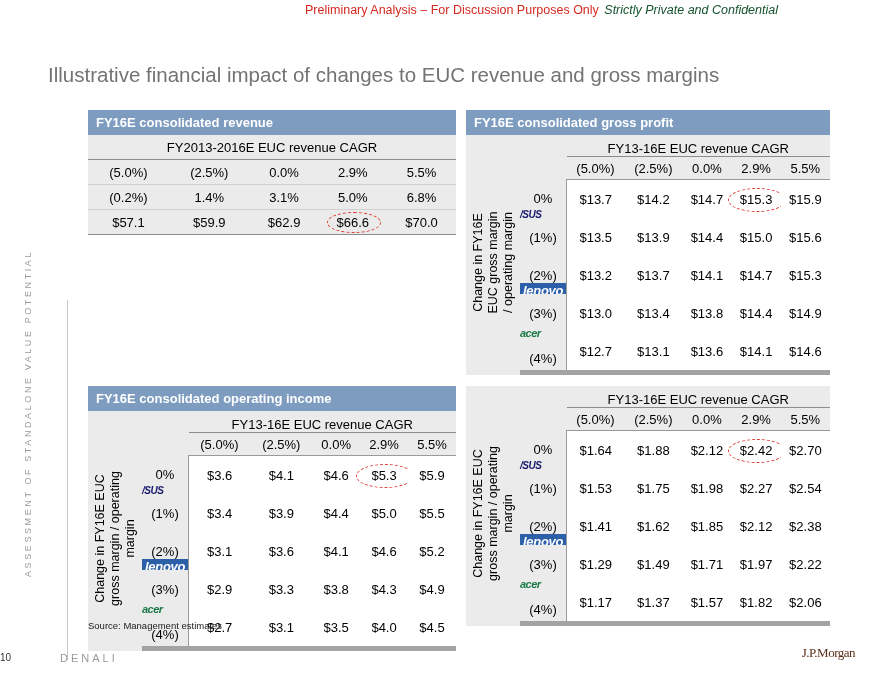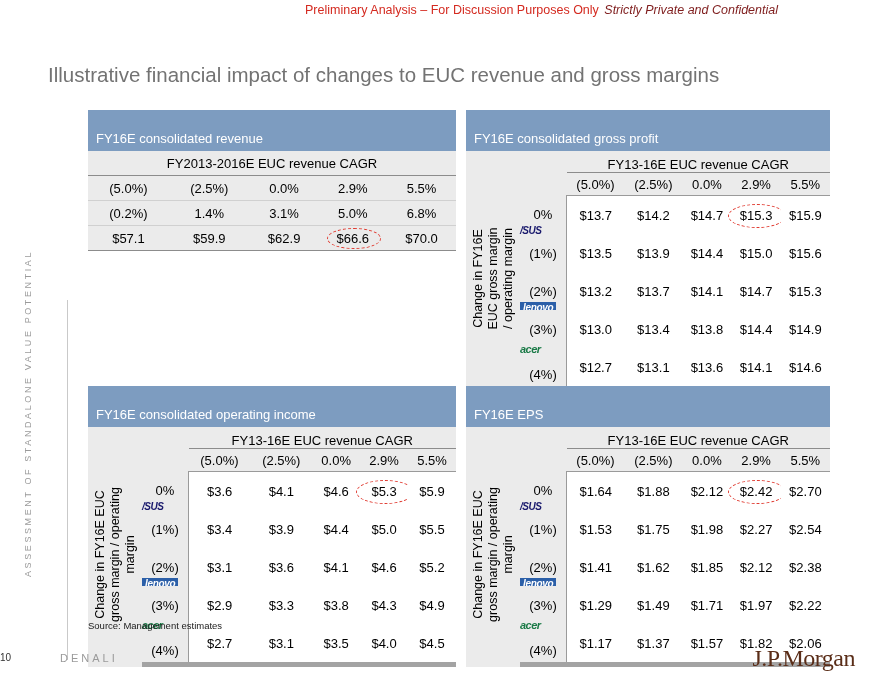--- a/index.html
+++ b/index.html
@@ -27,21 +27,21 @@
     position: absolute;
     left: 305px; top: 3px;
     font-size: 12.5px;
     color: #d42a20;
     white-space: nowrap;
   }
   #banner-right {
     position: absolute;
     right: 22px; top: 3px;
     font-size: 12.5px;
-    color: #7f1d1d;
+    color: #14532d;
     font-style: italic;
     white-space: nowrap;
   }
 
   
   #slide-title {
     position: absolute;
     left: 48px; top: 63px;
     font-size: 20.5px;
     color: #737373;
@@ -73,22 +73,22 @@
   .panel { position: absolute; }
   #panel-revenue  { left: 88px;  top: 110px; width: 368px; }
   #panel-gp       { left: 466px; top: 110px; width: 364px; }
   #panel-oi       { left: 88px;  top: 386px; width: 368px; }
   #panel-eps      { left: 466px; top: 386px; width: 364px; }
 
   .panel-header {
     background: #7d9cc0;
     color: #ffffff;
     font-size: 13px;
-    font-weight: normal;
-    padding: 21px 0 5px 8px;
+    font-weight: bold;
+    padding: 5px 0 5px 8px;
     height: 15px;
     line-height: 15px;
     box-sizing: content-box;
   }
 
   .panel-body {
     background: #ebebeb;
     position: relative;
   }
 
@@ -181,21 +181,21 @@
     color: #18186c;
     font-size: 10px;
     font-style: italic;
     letter-spacing: -0.5px;
     border-bottom: 1.5px solid #18186c;
     padding-bottom: 1px;
   }
   .logo-lenovo {
     background: #2b5fa8;
     color: #ffffff;
-    font-size: 10px;
+    font-size: 13px;
     font-style: italic;
     padding: 1px 3px;
     letter-spacing: -0.3px;
   }
   .logo-acer {
     color: #1b7a47;
     font-size: 11px;
     font-style: italic;
     letter-spacing: -0.5px;
   }
@@ -255,21 +255,21 @@
     left: 0; top: 652px;
     width: 880px;
     text-align: left;
     font-size: 10px;
     color: #333;
   }
   #jpm-logo {
     position: absolute;
     right: 25px; top: 645px;
     font-family: "Liberation Serif", serif;
-    font-size: 24px;
+    font-size: 13px;
     color: #5a2d18;
     letter-spacing: -0.5px;
   }
 </style>
 </head>
 <body>
 
 <div id="top-banner">
   <div id="banner-left">Preliminary Analysis – For Discussion Purposes Only</div>
   <div id="banner-right">Strictly Private and Confidential</div>
@@ -477,21 +477,20 @@
         <td class="datacell grid-bottom">$3.5</td>
         <td class="datacell grid-bottom">$4.0</td>
         <td class="datacell grid-bottom">$4.5</td>
       </tr>
     </tbody>
       </table>
   </div>
 </div>
 
 <div class="panel" id="panel-eps">
-  <div class="panel-header">FY16E EPS</div>
   <div class="panel-body matrix-wrap">
     <table class="matrix">
       <tbody>
           <tr>
         <td class="vaxis" rowspan="7">
           <div style="position:relative;height:230px;">
             <div class="vaxis-caption" style="left:-80px;top:98px;width:214px;">
               <span>Change in FY16E EUC</span><br>
               <span>gross margin / operating</span><br>
               <span>margin</span>

